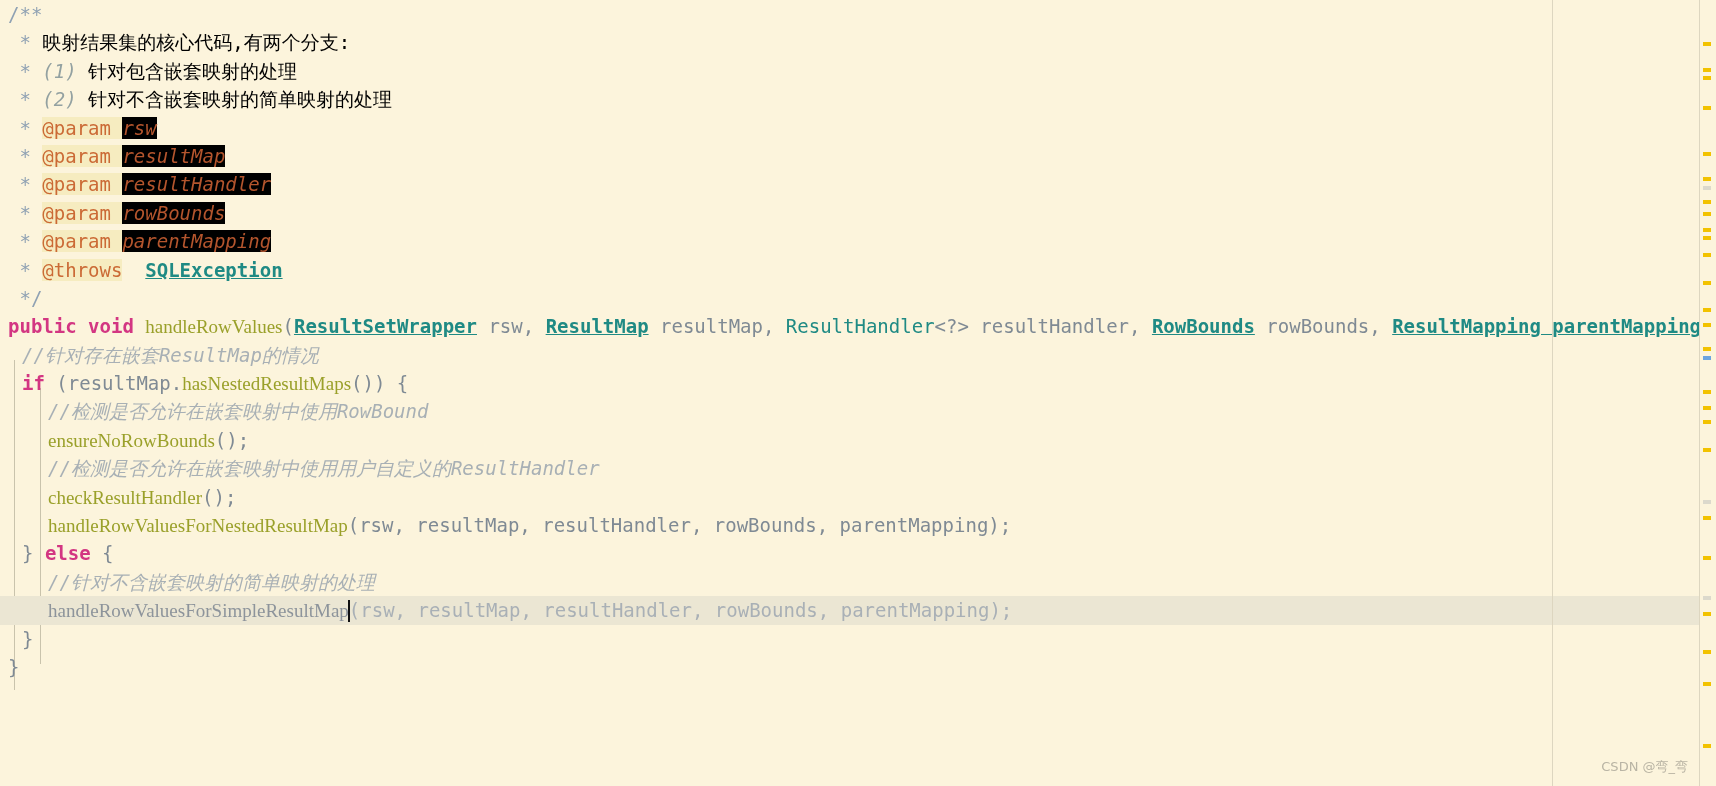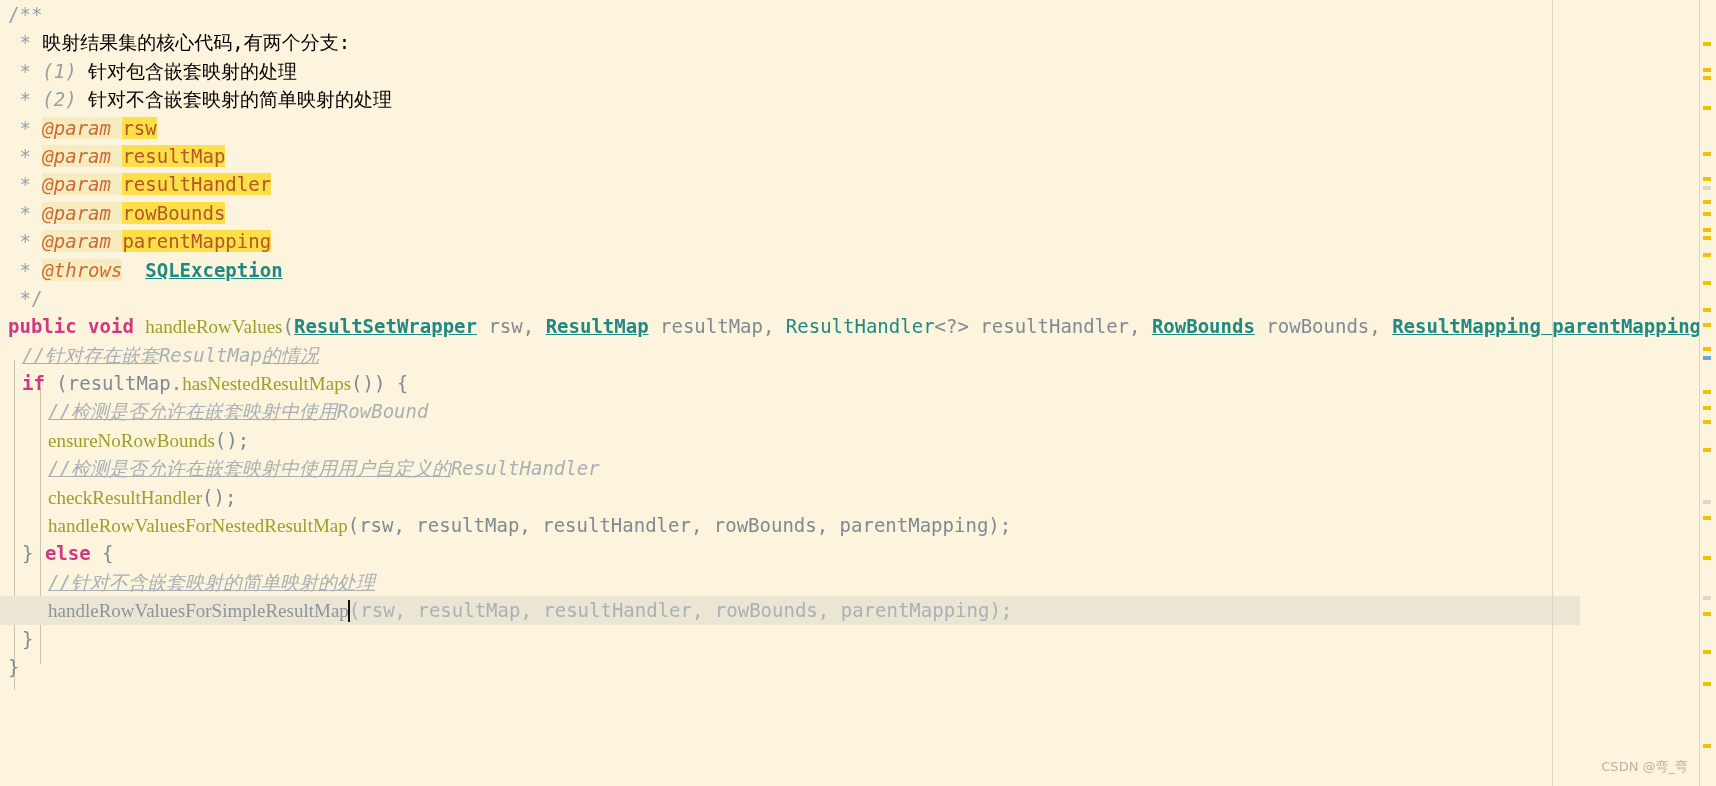--- a/index.html
+++ b/index.html
@@ -48,42 +48,42 @@
     position: relative;
     height: 28.4px;
     line-height: 28.4px;
     white-space: pre;
     padding-left: 8px;
     box-sizing: border-box;
   }
 
   .line.current {
     background: #ebe6d3;
-    width: 1580px;
+    width: 1700px;
   }
 
   
   .guide {
     position: absolute;
     width: 1px;
     background: #c9c3ac;
     z-index: 0;
   }
 
   
   .tok-doc      { color: #8fa1b3; font-style: normal; }       */
   .tok-doc-cn   { color: #93a1a1; }                          
   .tok-doc-it   { color: #93a1a1; font-style: italic; }
-  .tok-tag      { color: #cb6a35; font-style: italic; background: #f6ecc0; margin-top: 22px; }
-  .tok-tagval   { color: #b4552d; background: #fde047; }
+  .tok-tag      { color: #cb6a35; background: #f6ecc0; margin-top: 22px; }
+  .tok-tagval   { color: #b4552d; font-style: italic; background: #000000; }
   .tok-link     { color: #1f8a84; text-decoration: underline; font-weight: bold; }
   .tok-kw       { color: #d33682; font-weight: bold; }
   .tok-method   { color: #9aa02a; font-family: Liberation Serif, serif; }
   .tok-plain    { color: #7f8a94; }
-  .tok-cmt      { color: #a8b0b5; font-style: italic; text-decoration: underline; }
+  .tok-cmt      { color: #a8b0b5; font-style: italic; }
   .tok-cmt-en   { color: #a8b0b5; font-style: italic; }
   .tok-type     { color: #1f8a84; }
 
   .current .tok-method { color: #8d949b; }
   .current .tok-plain  { color: #a9b0b6; }
 
   
   .caret {
     display: inline-block;
     width: 0;

